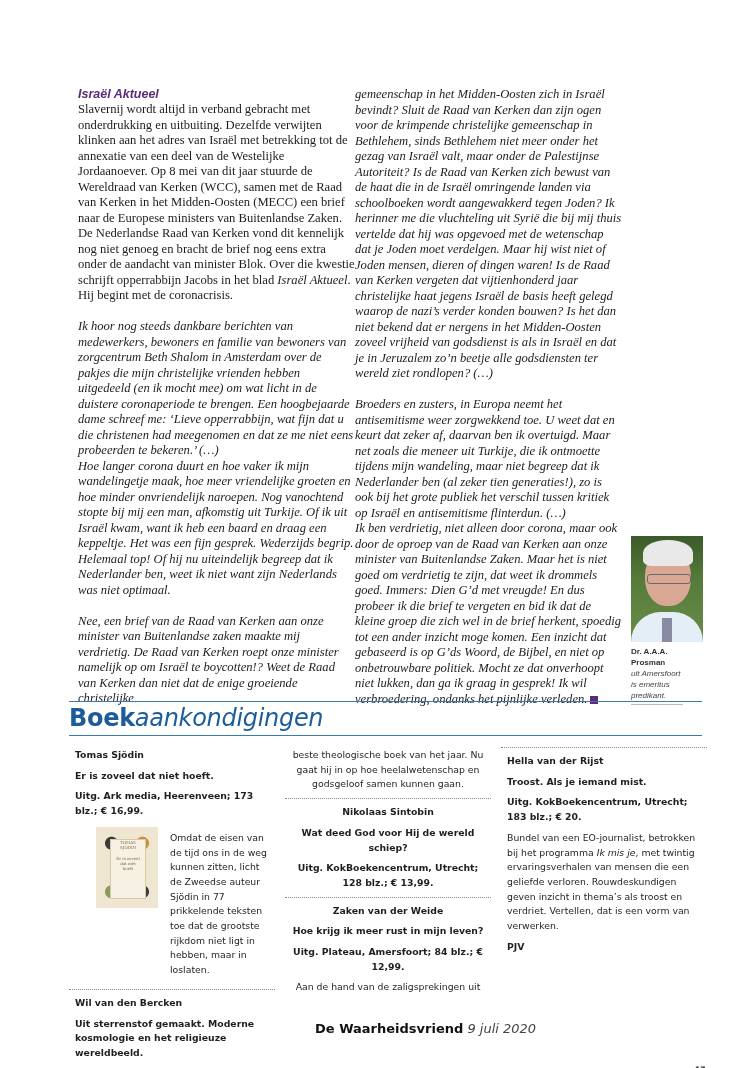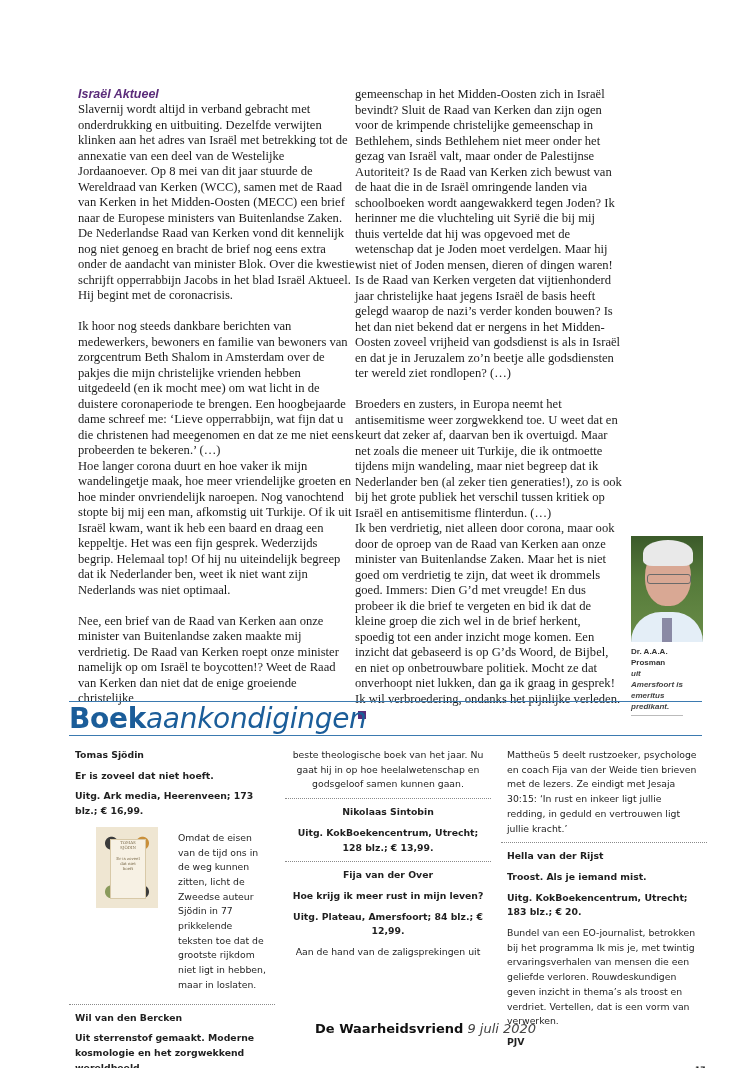--- a/index.html
+++ b/index.html
@@ -3,50 +3,50 @@
   <meta charset="utf-8">
   <style>
     html, body { margin: 0; padding: 0; background: #ffffff; }
     body { width: 738px; height: 1068px; position: relative; overflow: hidden; color: #1c1c1c; }
 
     #col1 { position: absolute; left: 78px; top: 87px; width: 277px; }
     #col2 { position: absolute; left: 355px; top: 87px; width: 267px; }
     .body-text { font-family: "Liberation Serif", "DejaVu Serif", serif; font-size: 12.6px; line-height: 15.5px; text-align: left; }
     .body-text p { margin: 0; }
     .body-text .gap { height: 15.5px; }
-    .it { }
+    .it { font-style: italic; }
     .kicker { font-family: "Liberation Sans", sans-serif; font-style: italic; font-weight: bold; color: #5b2c7a; font-size: 12.5px; line-height: 15px; }
     .end-square { display: inline-block; width: 8px; height: 8px; background: #5b2c7a; vertical-align: middle; margin-left: 3px; }
 
     #author-box { position: absolute; left: 631px; top: 536px; width: 52px; }
     #author-photo { width: 72px; height: 106px; position: relative; overflow: hidden; background: linear-gradient(180deg,#3b5a2a 0%, #557a3a 40%, #6a8d48 100%); }
     #author-photo .head { position: absolute; left: 14px; top: 10px; width: 46px; height: 60px; border-radius: 50% 50% 45% 45%; background: #d9a894; }
     #author-photo .hair { position: absolute; left: 12px; top: 4px; width: 50px; height: 26px; border-radius: 50% 50% 20% 20%; background: #e9e9e9; }
     #author-photo .glasses { position: absolute; left: 16px; top: 38px; width: 42px; height: 8px; border: 1.5px solid #6a6a6a; border-radius: 3px; }
     #author-photo .shirt { position: absolute; left: 0; top: 76px; width: 72px; height: 30px; background: #e4eef7; border-radius: 30px 30px 0 0; }
     #author-photo .tie { position: absolute; left: 31px; top: 82px; width: 10px; height: 24px; background: #8a8aa5; }
     .caption { font-family: "Liberation Sans", sans-serif; font-size: 8px; line-height: 11px; color: #333; margin-top: 4px; }
     .caption b { font-weight: bold; display: block; }
-    .caption i { display: block; color: #444; font-weight: bold; }
+    .caption i { display: block; color: #444; }
     .caption-rule { border-bottom: 1px solid #bbb; margin-top: 3px; }
 
     #section-head { position: absolute; left: 69px; top: 701px; width: 633px; border-top: 1.5px solid #3b7ab0; border-bottom: 1.5px solid #3b7ab0; height: 33px; }
-    #section-title { font-family: "DejaVu Sans", sans-serif; font-size: 28px; color: #1b5d99; line-height: 33px; letter-spacing: -0.3px; }
+    #section-title { font-family: "DejaVu Sans", sans-serif; font-size: 24px; color: #1b5d99; line-height: 33px; letter-spacing: -0.3px; }
     #section-title .b { font-weight: bold; }
     #section-title .i { font-style: italic; font-weight: normal; }
 
     .bcol { position: absolute; top: 742px; font-family: "DejaVu Sans", sans-serif; font-size: 9.3px; line-height: 14.7px; color: #1f1f1f; }
     #bcol1 { left: 69px; width: 206px; }
     #bcol2 { left: 285px; width: 206px; text-align: center; }
     #bcol3 { left: 501px; width: 206px; }
     .bcol p { margin: 6px; }
     .bcol .h { font-weight: bold; }
     .bcol .sep { border-top: 1px dotted #8a8a8a; margin: 5px 0 6px 0; }
     .bcol .sig { text-align: left; font-weight: bold; margin-top: 4px; }
-    .with-cover { display: flex; gap: 14px; padding-left: 27px; }
+    .with-cover { display: flex; gap: 6px; padding-left: 27px; }
     .cover { width: 62px; height: 81px; flex: 0 0 62px; position: relative;
       background:
         radial-gradient(circle at 25% 20%, #3b3b3b 6px, transparent 7px),
         radial-gradient(circle at 75% 20%, #c98f3a 6px, transparent 7px),
         radial-gradient(circle at 25% 80%, #8a9a5b 6px, transparent 7px),
         radial-gradient(circle at 75% 80%, #3b3b3b 6px, transparent 7px),
         #efe6d2; margin-top: 2px; }
     .cover .inner { position: absolute; left: 14px; top: 12px; width: 34px; height: 58px; background: #f7f1e4; border: 1px solid #d8c9a8; }
     .cover .inner span { display: block; font-family: "DejaVu Serif", serif; font-size: 4px; color: #7a6a4a; text-align: center; line-height: 5px; }
 
@@ -108,43 +108,43 @@
           <span>dat niet</span>
           <span>hoeft</span>
         </div>
       </div>
       <p>Omdat de eisen van de tijd ons in de weg kunnen zitten, licht de Zweedse auteur Sjödin in 77 prikkelende teksten toe dat de grootste rijkdom niet ligt in hebben, maar in loslaten.</p>
     </div>
   </div>
   <div class="sep"></div>
   <div>
     <p class="h">Wil van den Bercken</p>
-    <p class="h">Uit sterrenstof gemaakt. Moderne kosmologie en het zorgwekkend wereldbeeld.</p>
+    <p class="h">Uit sterrenstof gemaakt. Moderne kosmologie en het religieuze wereldbeeld.</p>
     <p><span>De auteur, oud-hoogleraar Slavische taal- en letterkunde, ontving vorig jaar vanwege </span><span class="it">Geloven tegen beter weten in</span><span> de prijs voor het</span></p>
   </div>
 </div>
 
 <div id="bcol2" class="bcol">
   <p>beste theologische boek van het jaar. Nu gaat hij in op hoe heelalwetenschap en godsgeloof samen kunnen gaan.</p>
   <div class="sep"></div>
   <div>
     <p class="h">Nikolaas Sintobin</p>
+    <p class="h">Wat deed God voor Hij de wereld schiep?</p>
     <p class="h">Uitg. KokBoekencentrum, Utrecht; 128 blz.; € 13,99.</p>
   </div>
   <div class="sep"></div>
   <div>
-    <p class="h">Fija van der Over</p>
+    <p class="h">Zaken van der Weide</p>
     <p class="h">Hoe krijg ik meer rust in mijn leven?</p>
     <p class="h">Uitg. Plateau, Amersfoort; 84 blz.; € 12,99.</p>
     <p>Aan de hand van de zaligsprekingen uit</p>
   </div>
 </div>
 
 <div id="bcol3" class="bcol">
-  <p>Mattheüs 5 deelt rustzoeker, psychologe en coach Fija van der Weide tien brieven met de lezers. Ze eindigt met Jesaja 30:15: ‘In rust en inkeer ligt jullie redding, in geduld en vertrouwen ligt jullie kracht.’</p>
   <div class="sep"></div>
   <div>
     <p class="h">Hella van der Rijst</p>
     <p class="h">Troost. Als je iemand mist.</p>
     <p class="h">Uitg. KokBoekencentrum, Utrecht; 183 blz.; € 20.</p>
     <p><span>Bundel van een EO-journalist, betrokken bij het programma </span><span class="it">Ik mis je</span><span>, met twintig ervaringsverhalen van mensen die een geliefde verloren. Rouwdeskundigen geven inzicht in thema’s als troost en verdriet. Vertellen, dat is een vorm van verwerken.</span></p>
   </div>
   <p class="sig">PJV</p>
 </div>
 

